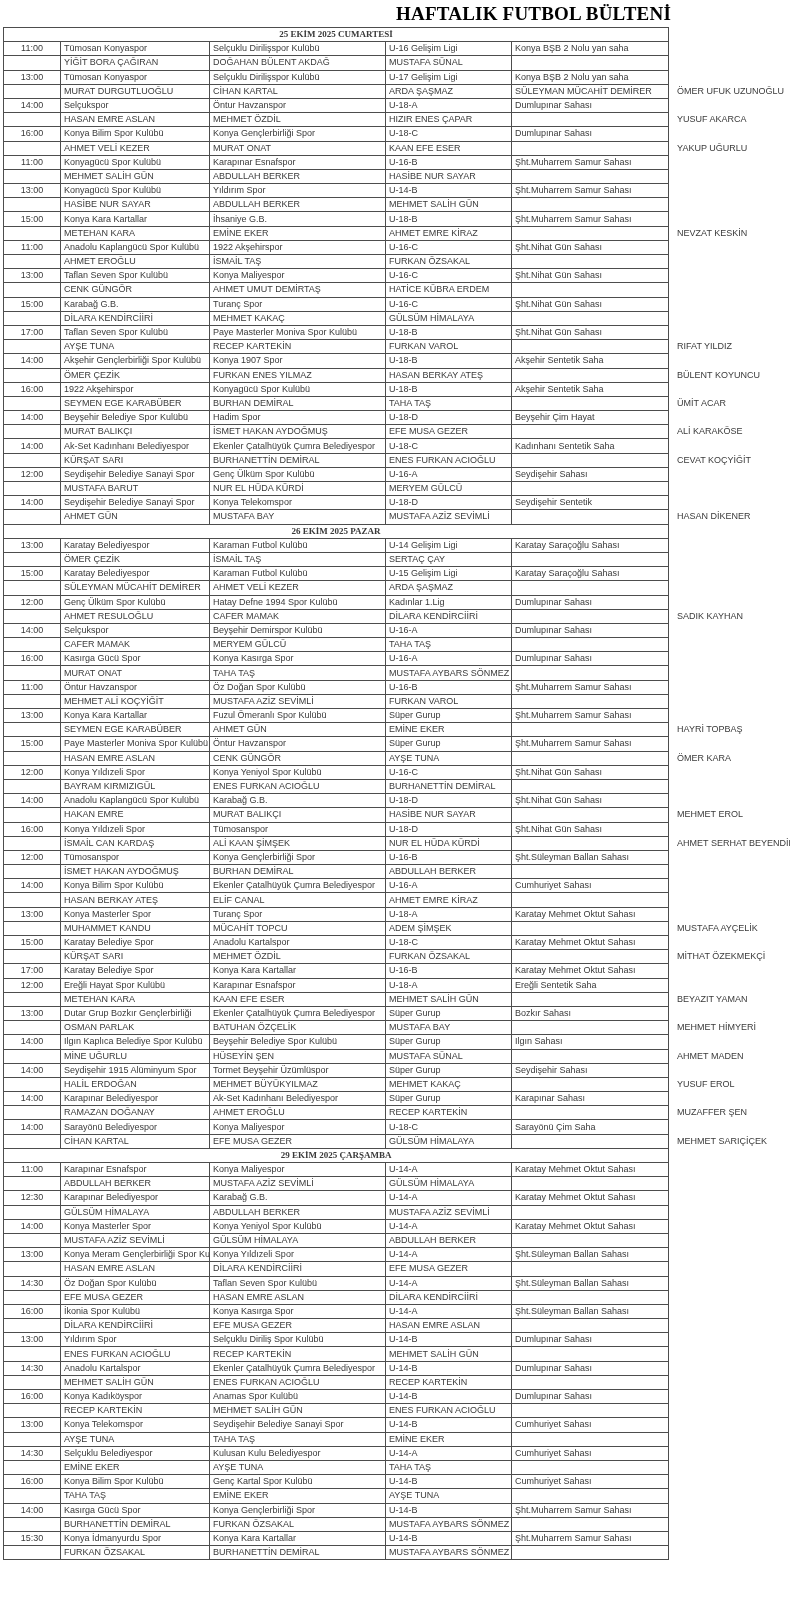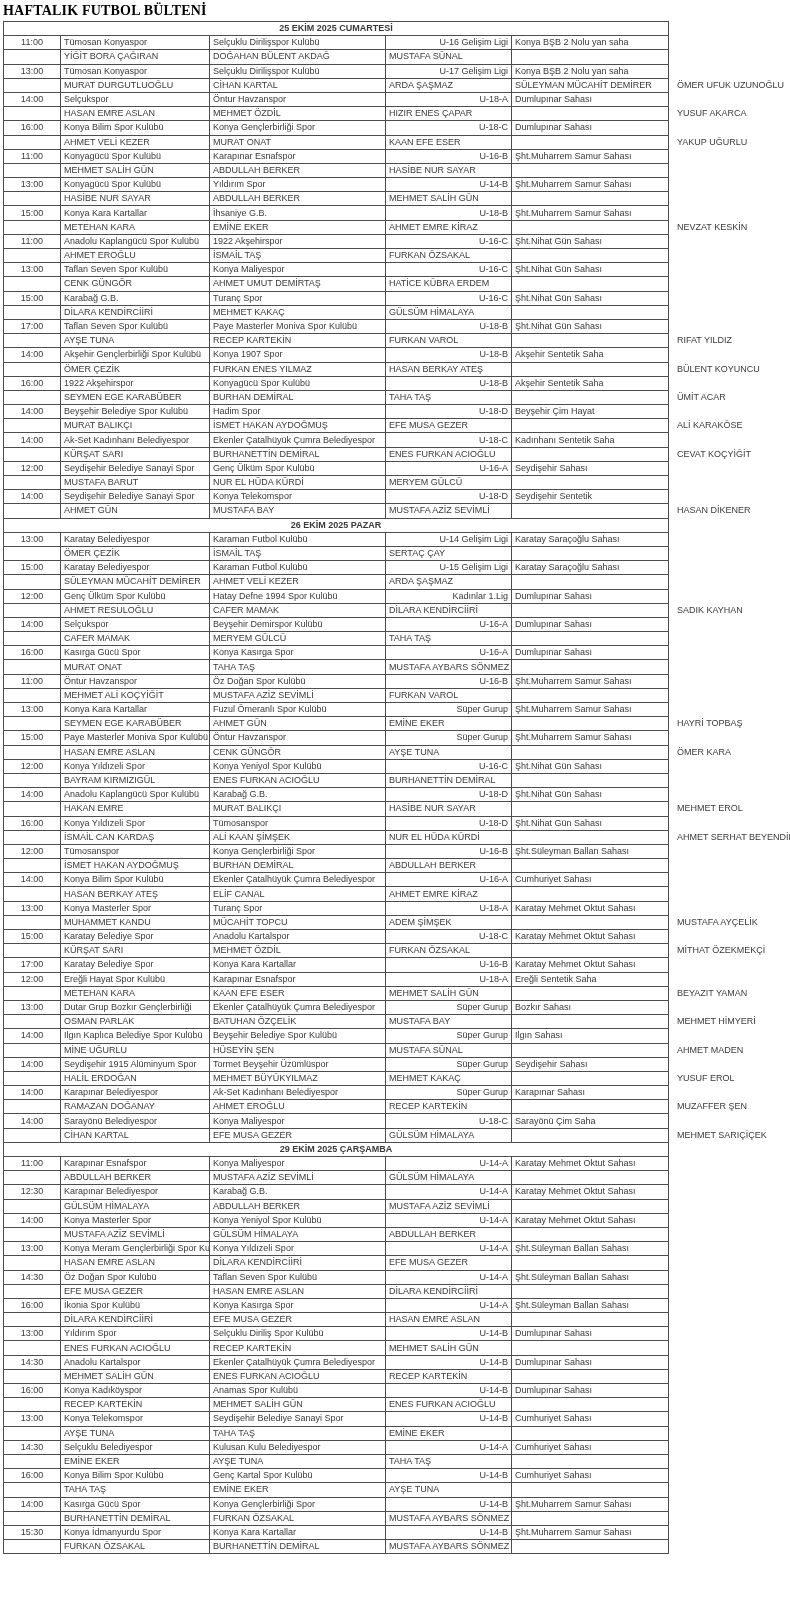--- a/index.html
+++ b/index.html
@@ -1,26 +1,26 @@
 <!DOCTYPE html>
 <html><head>
 <meta charset="utf-8">
 <style>
   html,body{margin:0;padding:0;background:#fff;}
   body{width:790px;height:1600px;overflow:hidden;font-family:"Liberation Sans","DejaVu Sans",sans-serif;}
   .page{position:relative;width:790px;}
-  .title{width:668px;margin-left:3px;padding-top:3px;text-align:left;
+  .title{width:668px;margin-left:3px;padding-top:3px;text-align:right;
          font-family:"Liberation Serif","DejaVu Serif",serif;font-weight:bold;
-         font-size:14px;color:#000;letter-spacing:.2px;}
+         font-size:19px;color:#000;letter-spacing:.2px;}
   table.bulletin{border-collapse:collapse;table-layout:fixed;margin-left:3px;margin-top:2px;width:787px;}
   table.bulletin td{height:13.2px;font-size:9px;line-height:13px;color:#3a3a3a;
         padding:0 3px;border:1px solid #4d4d4d;overflow:hidden;white-space:nowrap;vertical-align:middle;}
   td.time{text-align:center;padding:0 1px;}
-  td.league{text-align:right;}
-  td.shead{text-align:center;font-family:Liberation Sans, sans-serif;
+  td.league{text-align:left;}
+  td.shead{text-align:center;font-family:Liberation Serif, serif;
            font-weight:bold;font-size:9.5px;color:#000;margin-top:16px;}
   table.bulletin td.obs{border:none;color:#3a3a3a;padding-left:8px;background:#fff;}
 </style>
 </head>
 <body>
 
 <div class="page">
   <div class="title">HAFTALIK FUTBOL BÜLTENİ</div>
   <table class="bulletin">
     <colgroup>

